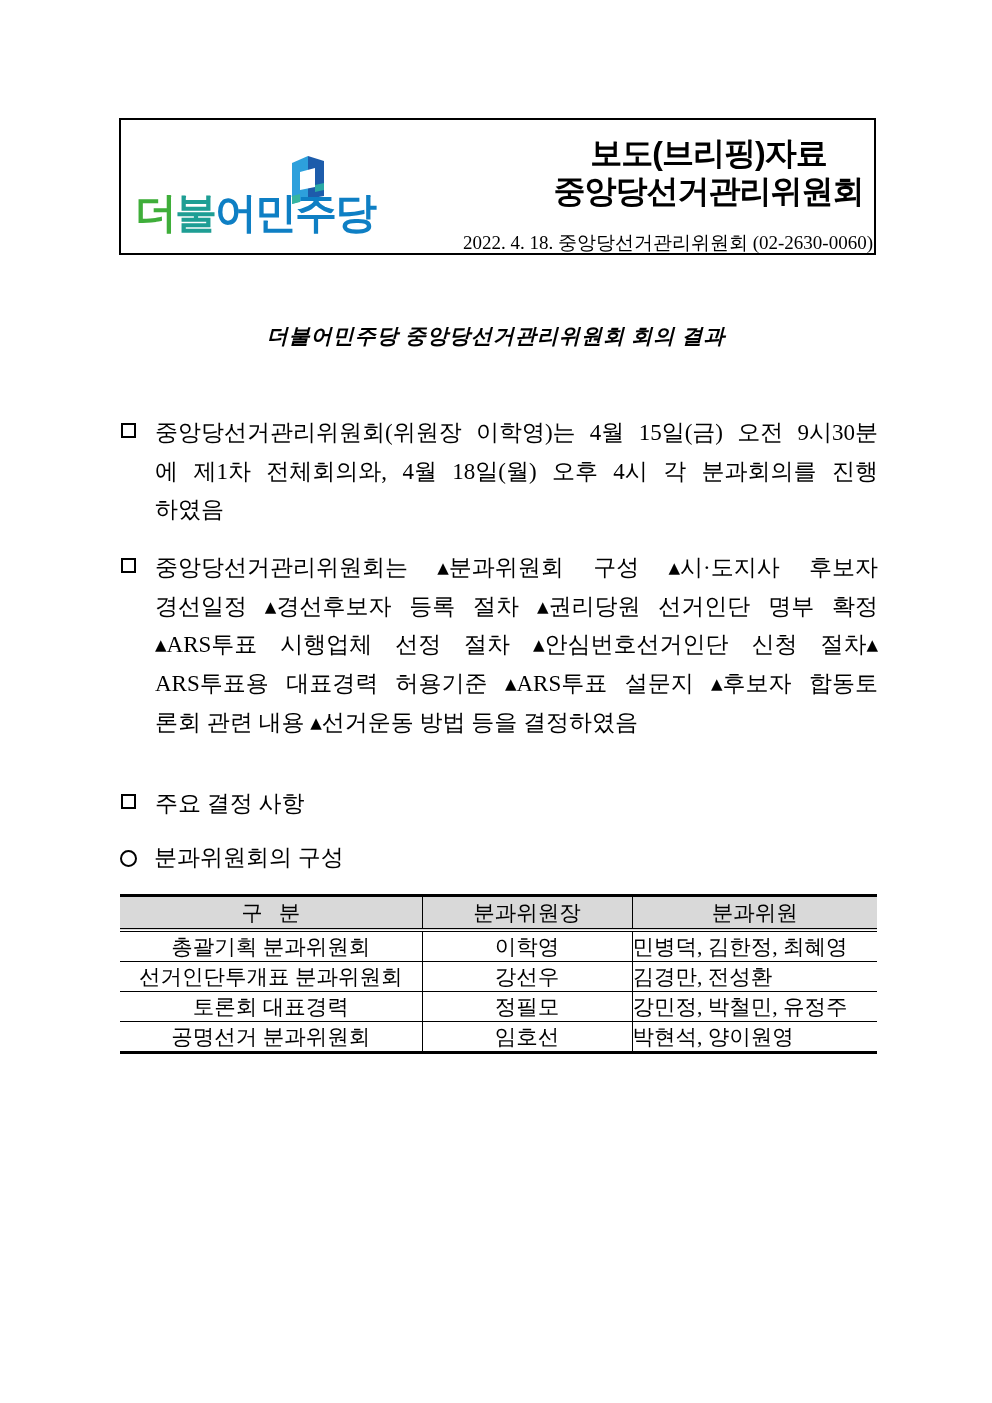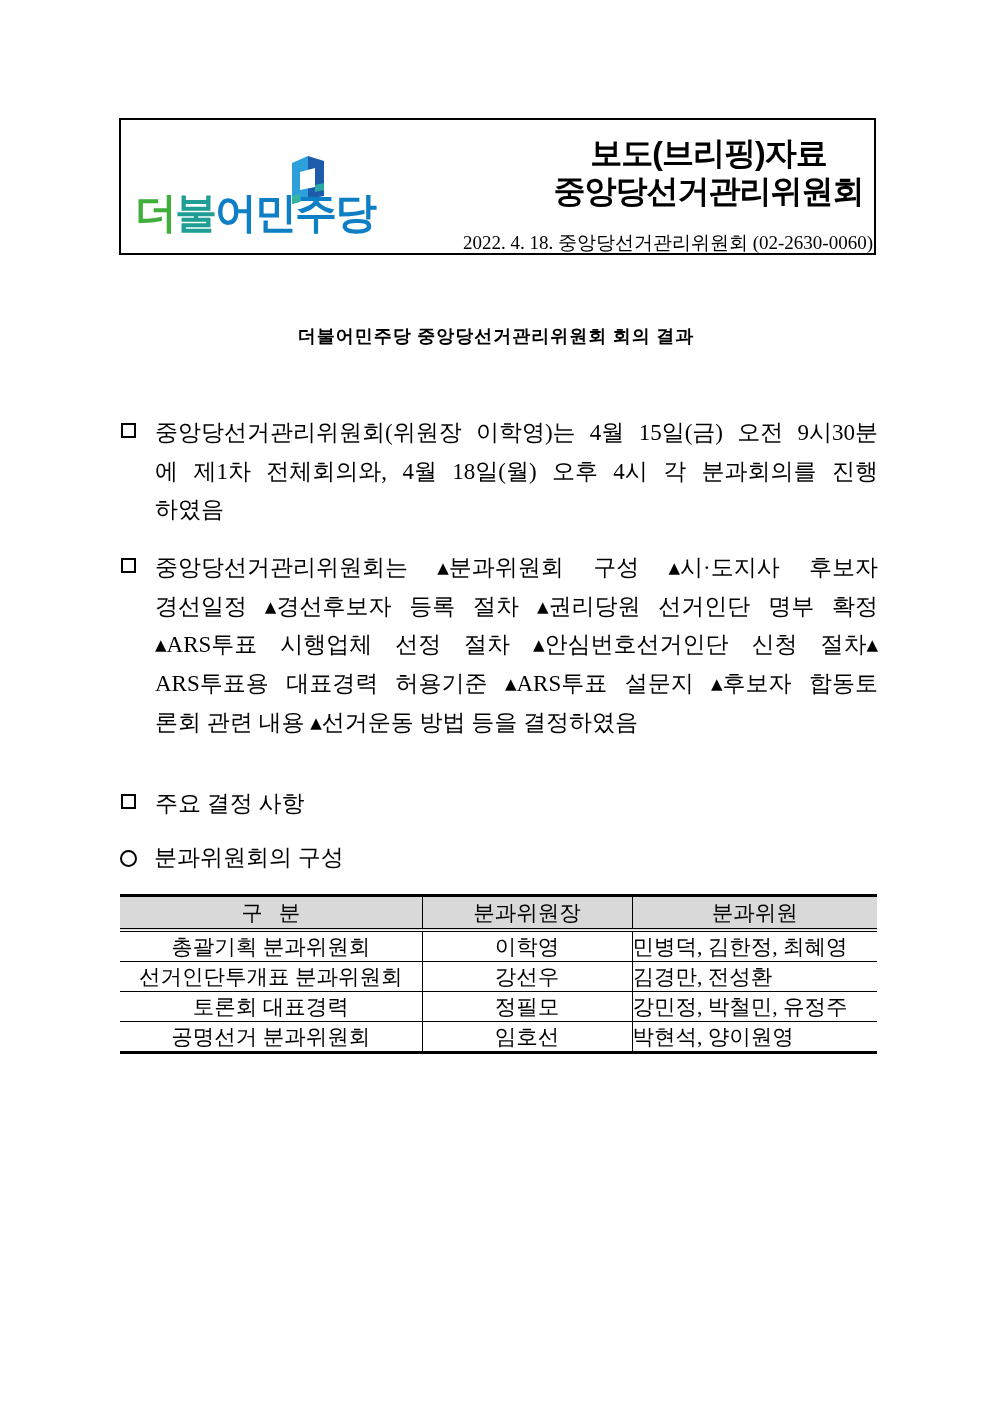--- a/index.html
+++ b/index.html
@@ -66,24 +66,25 @@
     letter-spacing: 0px;
     margin-top: 8px;
   }
 
   
   .doc-title {
     position: absolute;
     left: 0; top: 316px;
     width: 100%;
     text-align: center;
-    font-size: 18px;
+    font-size: 21px;
     font-weight: 700;
     letter-spacing: 1px;
     line-height: 40px;
+    font-style: italic;
   }
 
   
   .para {
     position: absolute;
     left: 120px;
     width: 758px;
     padding-left: 35px;
     font-size: 23px;
     line-height: 38.7px;

